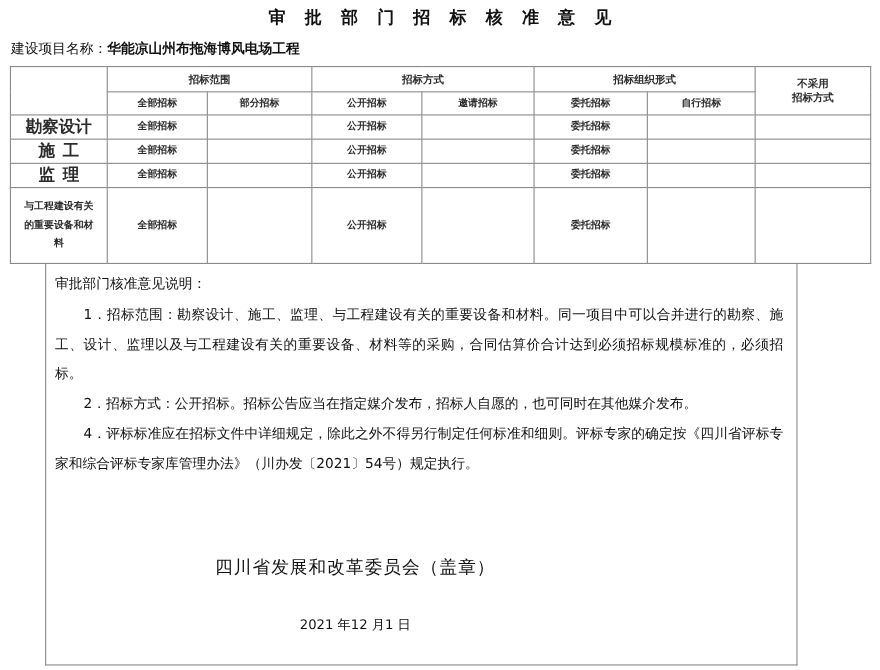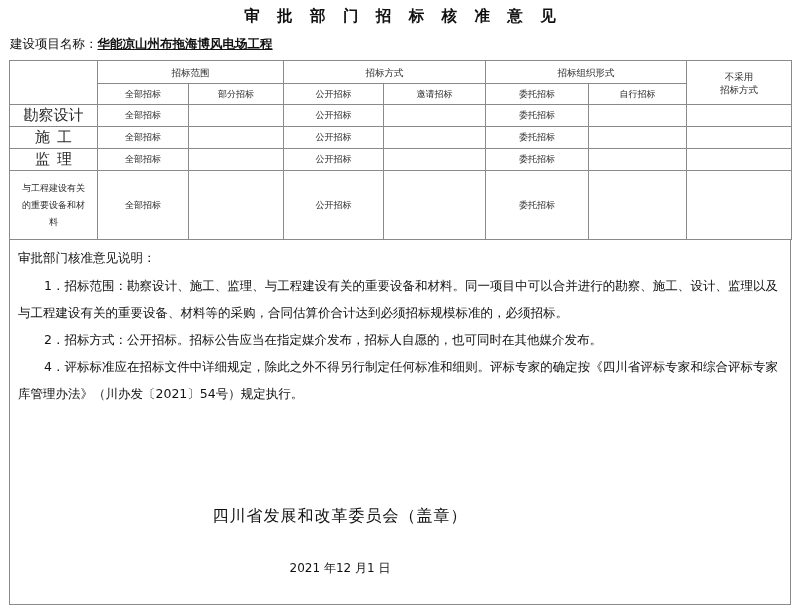--- a/index.html
+++ b/index.html
@@ -37,57 +37,58 @@
 
   
   .project-line {
     margin-top: 8px;
     padding-left: 1px;
     font-size: 12.5px;
     line-height: 18px;
     white-space: nowrap;
   }
   .project-label { color: #111; }
-  .project-value { color: #111; font-weight: bold; text-decoration: underline; }
+  .project-value { color: #111; font-weight: bold; }
 
   
   table.main {
     margin-top: 7px;
     border-collapse: collapse;
     width: 782px;
     table-layout: fixed;
     font-size: 9px;
     color: #2b2b2b;
   }
   table.main td, table.main th {
     border: 1px solid #8a8a8a;
     text-align: center;
     vertical-align: middle;
-    font-weight: normal;
+    font-weight: bold;
     padding: 0;
     line-height: 13px;
   }
   .hdr-top td { height: 22px; font-size: 9.5px; }
   .hdr-sub td { height: 20px; font-size: 9px; }
   .body-row td { height: 21px; }
   .body-row.tall td { height: 68px; }
   .rowlabel { font-size: 15px; letter-spacing: 0; }
   .rowlabel.spaced { letter-spacing: 7px; padding-left: 7px; }
   .rowlabel.multi { line-height: 17px; font-size: 9px; padding: 0 4px; }
   .corner { border-left-color: #8a8a8a; }
 
   
   .notes-box {
-    width: 782px;
+    width: 684px;
     box-sizing: border-box;
     border: 1px solid #8a8a8a;
     border-top: none;
     height: 365px;
     padding: 8px 10px 0 8px;
     position: relative;
+    margin-left: 32px;
   }
   .notes-title {
     font-size: 12.5px;
     line-height: 20px;
     color: #111;
     margin-bottom: 4px;
   }
   .note-item {
     font-size: 12.5px;
     line-height: 27px;

